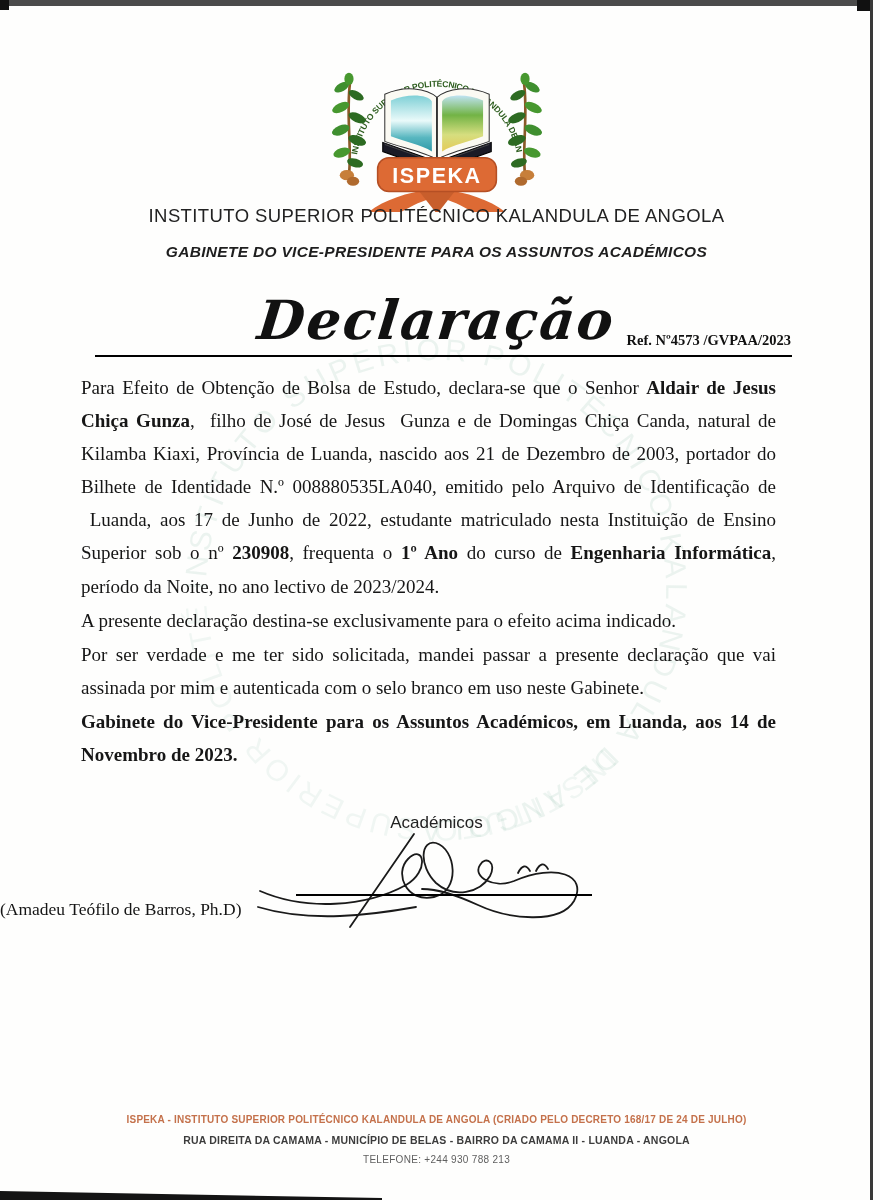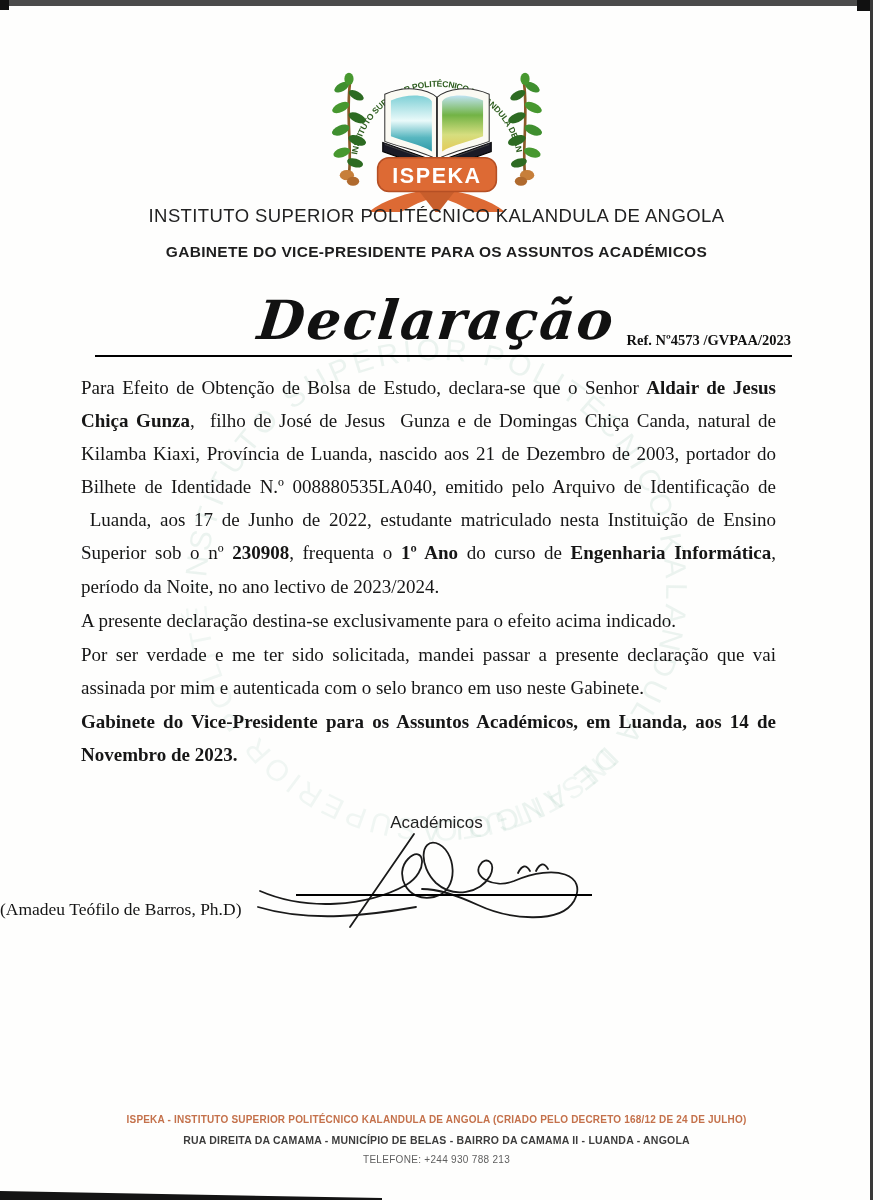--- a/index.html
+++ b/index.html
@@ -16,21 +16,21 @@
   .scan-bottom-wedge{position:absolute;bottom:0;left:0;width:382px;height:9px;background:#141414;
     clip-path:polygon(0 0,100% 78%,100% 100%,0 100%);}
   
   .watermark{position:absolute;top:0;left:0;pointer-events:none;}
   
   .logo{position:absolute;top:40px;left:50%;transform:translateX(-50%);}
   
   .inst-name{position:absolute;top:205px;width:100%;text-align:center;
     font-family:"Liberation Sans", sans-serif;font-size:18.5px;letter-spacing:.4px;color:#222;}
   .office-name{position:absolute;top:243px;width:100%;text-align:center;
-    font-family:"Liberation Sans", sans-serif;font-size:15.5px;font-weight:bold;letter-spacing:.3px;color:#1e1e1e;}
+    font-family:"Liberation Sans", sans-serif;font-size:15.5px;font-weight:bold;letter-spacing:.3px;color:#1e1e1e;font-style:italic;}
   
   .decl-title{position:absolute;top:288px;width:100%;text-align:center;
     font-family:"DejaVu Serif", serif;font-style:italic;font-weight:bold;
     font-size:54px;letter-spacing:2px;color:#111;transform:skewX(-6deg);}
   .ref-line{position:absolute;top:332px;right:82px;
     font-family:"Liberation Serif", serif;font-weight:bold;font-size:14.5px;color:#111;}
   .title-rule{position:absolute;top:355px;left:95px;width:697px;height:2px;background:#000;}
   
   .body-text{position:absolute;top:371px;left:81px;width:695px;
     font-size:19px;line-height:33.1px;text-align:justify;color:#161616;}
@@ -153,18 +153,18 @@
       <path d="M4,60 C50,80 110,76 150,54 C174,40 168,12 152,28 C138,42 150,72 178,66 C205,60 200,18 180,12 C165,8 162,34 180,52 C198,68 224,62 234,45 C241,32 230,24 224,34 C216,46 238,58 258,50 C300,32 332,44 318,70 C304,94 252,88 222,74 C198,63 182,58 166,58"></path>
       <path d="M158,3 L94,96"></path>
       <path d="M2,76 C55,92 115,84 160,76"></path>
       <path d="M262,42 q6,-12 12,-2 M280,40 q6,-12 12,-2"></path>
     </g>
   </svg>
   <div class="sig-rule"></div>
   <div class="sig-name">(Amadeu Teófilo de Barros, Ph.D)</div>
 
   <div class="footer">
-    <div class="footer-line1">ISPEKA - INSTITUTO SUPERIOR POLITÉCNICO KALANDULA DE ANGOLA (CRIADO PELO DECRETO 168/12 DE 24 DE JULHO)</div>
+    <div class="footer-line1">ISPEKA - INSTITUTO SUPERIOR POLITÉCNICO KALANDULA DE ANGOLA (CRIADO PELO DECRETO 168/17 DE 24 DE JULHO)</div>
     <div class="footer-line2">RUA DIREITA DA CAMAMA - MUNICÍPIO DE BELAS - BAIRRO DA CAMAMA II - LUANDA - ANGOLA</div>
     <div class="footer-line3">TELEFONE: +244 930 788 213</div>
   </div>
 
 </div>
 
 </body></html>

